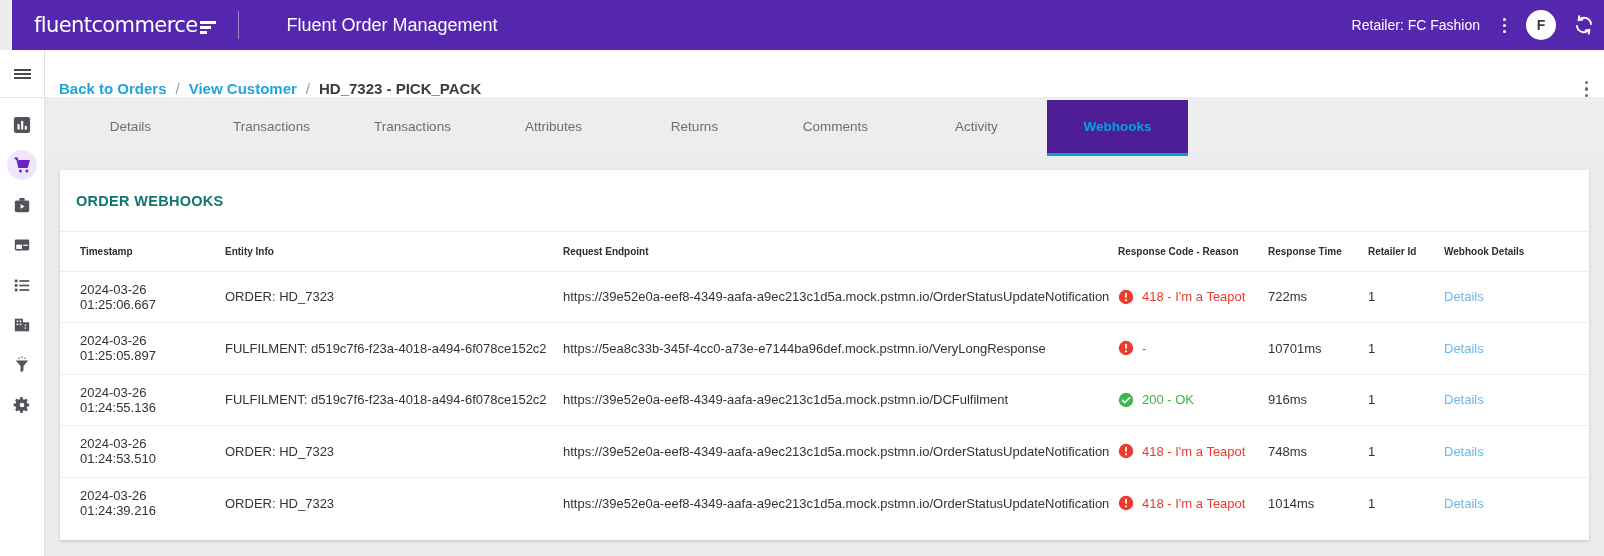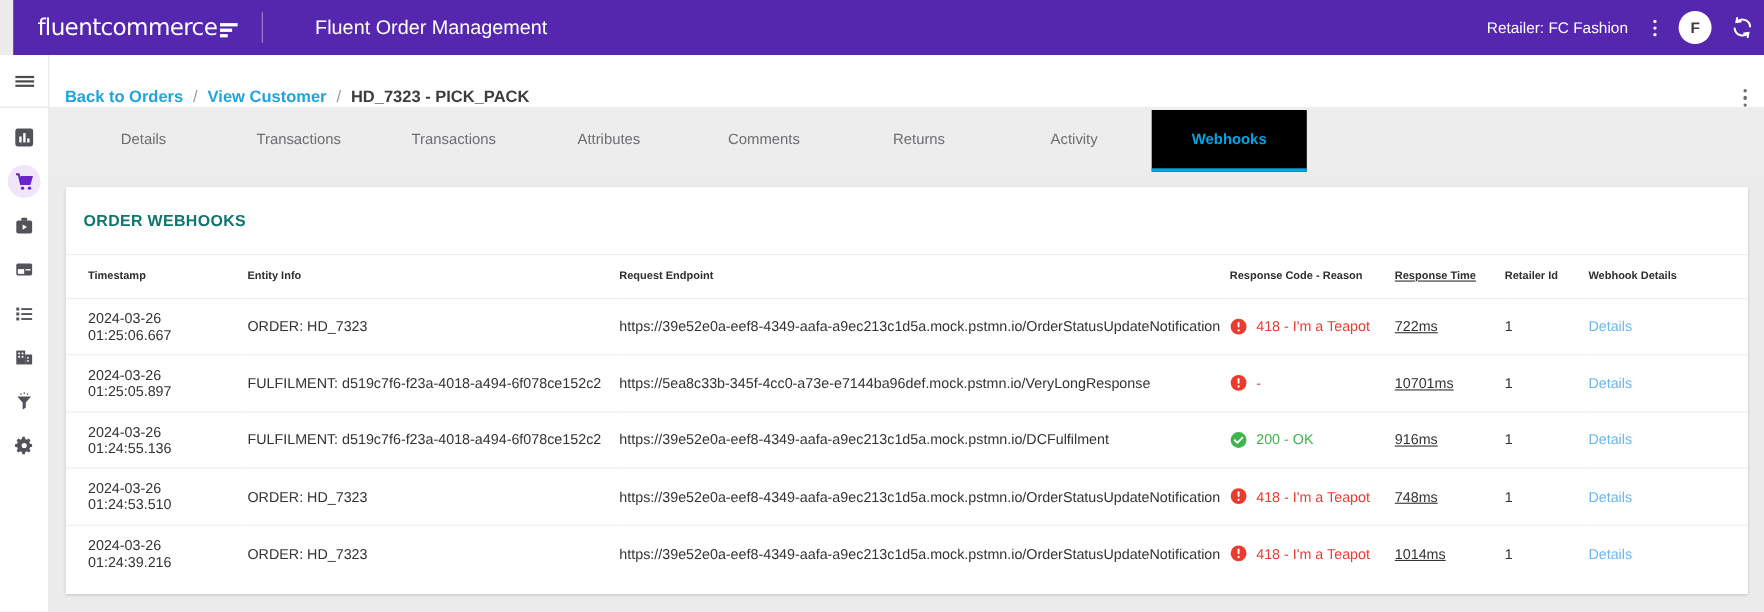--- a/index.html
+++ b/index.html
@@ -77,21 +77,21 @@
   .tabstrip {
     position: absolute; top: 98px; left: 45px;
     width: 1559px; height: 58px; background: #ededed;
     display: flex; align-items: flex-end; padding-left: 15px;
   }
   .tab {
     height: 56px; display: flex; align-items: center; justify-content: center;
     font-size: 13.5px; color: #6d6d72; padding: 0 10px;
     min-width: 141px; cursor: pointer; border-bottom: 3px solid transparent;
   }
-  .tab.active { color: #00A4E4; font-weight: bold; border-bottom-color: #00A4E4; background: #000000; }
+  .tab.active { color: #00A4E4; font-weight: bold; border-bottom-color: #00A4E4; background: #4c1d95; }
 
   
   .card {
     position: absolute; top: 170px; left: 60px;
     width: 1529px; height: 370px; background: #fff;
     box-shadow: 0 1px 3px rgba(0,0,0,.18);
   }
   .card-title {
     height: 62px; display: flex; align-items: center;
     padding-left: 16px; font-size: 14.5px; font-weight: bold;
@@ -104,21 +104,21 @@
   }
   td {
     font-size: 13px; color: #333; padding: 0 6px 0 0; height: 51.5px;
     border-top: 1px solid #ededed; vertical-align: middle;
   }
   tr.row:first-child td { border-top: 1px solid #ededed; }
   .c-ts { width: 165px; padding-left: 20px !important; }
   .c-entity { width: 338px; }
   .c-url { width: 555px; }
   .c-code { width: 150px; }
-  .c-time { width: 100px; text-decoration: underline; }
+  .c-time { width: 100px; }
   .c-retailer { width: 76px; }
   .c-details { width: 145px; }
   .status { display: flex; align-items: center; gap: 8px; font-size: 13px; }
   .status.err { color: #ea3b2e; }
   .status.ok { color: #3cb54a; }
   .sdot { width: 16px; height: 16px; flex: 0 0 16px; }
   .details-link { color: #6cb6ea; font-size: 13px; cursor: pointer; }
 </style>
 </head>
 <body>
@@ -260,24 +260,24 @@
     <div class="tab">
       <span>Transactions</span>
     </div>
     <div class="tab">
       <span>Transactions</span>
     </div>
     <div class="tab">
       <span>Attributes</span>
     </div>
     <div class="tab">
+      <span>Returns</span>
+    </div>
+    <div class="tab">
       <span>Comments</span>
-    </div>
-    <div class="tab">
-      <span>Returns</span>
     </div>
     <div class="tab">
       <span>Activity</span>
     </div>
     <div class="tab active">
       <span>Webhooks</span>
     </div>
   </div>
 
 <div class="card">

